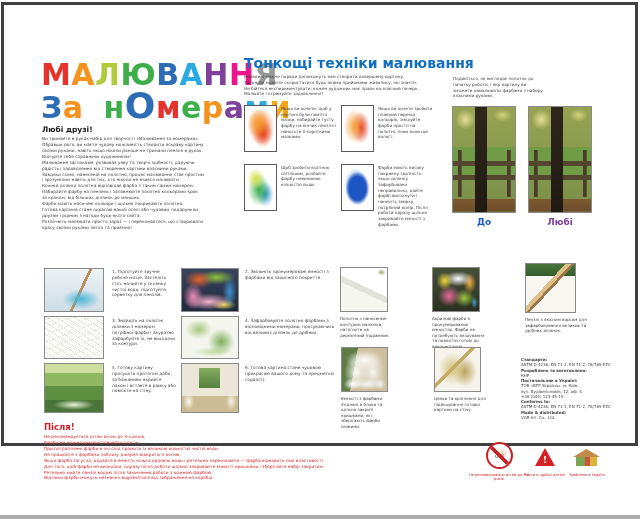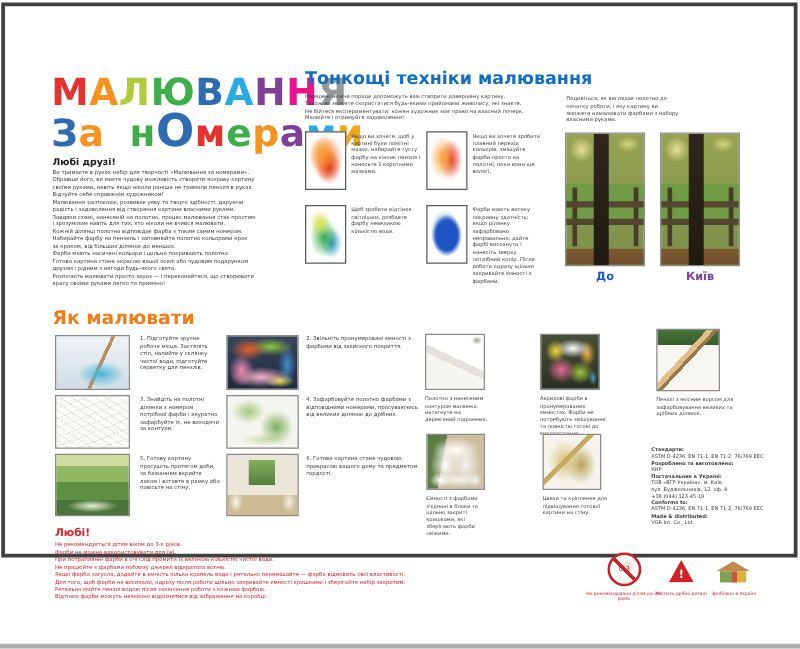--- a/index.html
+++ b/index.html
@@ -216,23 +216,22 @@
   <div class="abs swc swc2">Якщо ви хочете зробити плавний перехід кольорів, змішуйте фарби просто на полотні, поки вони ще вологі.</div>
   <div class="abs sw sw3"></div>
   <div class="abs swc swc3">Щоб зробити відтінок світлішим, розбавте фарбу невеликою кількістю води.</div>
   <div class="abs sw sw4"></div>
   <div class="abs swc swc4">Фарби мають високу покривну здатність: якщо ділянку зафарбовано неправильно, дайте фарбі висохнути і нанесіть зверху потрібний колір. Після роботи одразу щільно закривайте ємності з фарбами.</div>
 
   <div class="abs compare-t tt">Подивіться, як виглядає полотно до початку роботи, і яку картину ви зможете намалювати фарбами з набору власними руками.</div>
   <div class="abs ph p-tree treeA"></div>
   <div class="abs ph p-tree treeB"></div>
   <div class="abs lbl lblA">До</div>
-  <div class="abs lbl lblB">Київ</div>
-
-  <div class="abs howto-h">Як малювати</div>
+  <div class="abs lbl lblB">Любі</div>
+
   <div class="abs ph p-jar s1p"></div>
   <div class="abs step-text s1t">1. Підготуйте зручне робоче місце. Застеліть стіл, налийте у склянку чистої води, підготуйте серветку для пензлів.</div>
   <div class="abs ph p-paints s2p"></div>
   <div class="abs step-text s2t">2. Звільніть пронумеровані ємності з фарбами від захисного покриття.</div>
   <div class="abs ph p-canvas s3p"></div>
   <div class="abs step-text s3t">3. Знайдіть на полотні ділянки з номером потрібної фарби і акуратно зафарбуйте їх, не виходячи за контури.</div>
   <div class="abs ph p-painted s4p"></div>
   <div class="abs step-text s4t">4. Зафарбовуйте полотно фарбами з відповідними номерами, просуваючись від великих ділянок до дрібних.</div>
   <div class="abs ph p-garden s5p"></div>
   <div class="abs step-text s5t">5. Готову картину просушіть протягом доби, за бажанням вкрийте лаком і вставте в рамку або повісьте на стіну.</div>
@@ -257,21 +256,21 @@
       <div>Постачальник в Україні:</div>
       <div>ТОВ «ВГР Україна», м. Київ,</div>
       <div>вул. Будівельників, 12, оф. 4</div>
       <div>+38 (044) 123-45-19</div>
       <div>Conforms to:</div>
       <div>ASTM D-4236, EN 71-1, EN 71-2, 76/769 EEC</div>
       <div>Made &amp; distributed:</div>
       <div>VGR Int. Co., Ltd.</div>
     </div>
 
-  <div class="abs warn-h">Любі!</div>
+  <div class="abs warn-h">Після!</div>
   <div class="abs warn tt">
       <div>Не рекомендується дітям віком до 3-х років.</div>
       <div>Фарби не можна використовувати для їжі.</div>
       <div>При потраплянні фарби в очі слід промити їх великою кількістю чистої води.</div>
       <div>Не працюйте з фарбами поблизу джерел відкритого вогню.</div>
       <div>Якщо фарба загусла, додайте в ємність кілька крапель води і ретельно перемішайте — фарба відновить свої властивості.</div>
       <div>Для того, щоб фарби не висихали, одразу після роботи щільно закривайте ємності кришками і зберігайте набір закритим.</div>
       <div>Ретельно мийте пензлі водою після закінчення роботи з кожною фарбою.</div>
       <div>Відтінки фарби можуть незначно відрізнятися від зображення на коробці.</div>
     </div>

